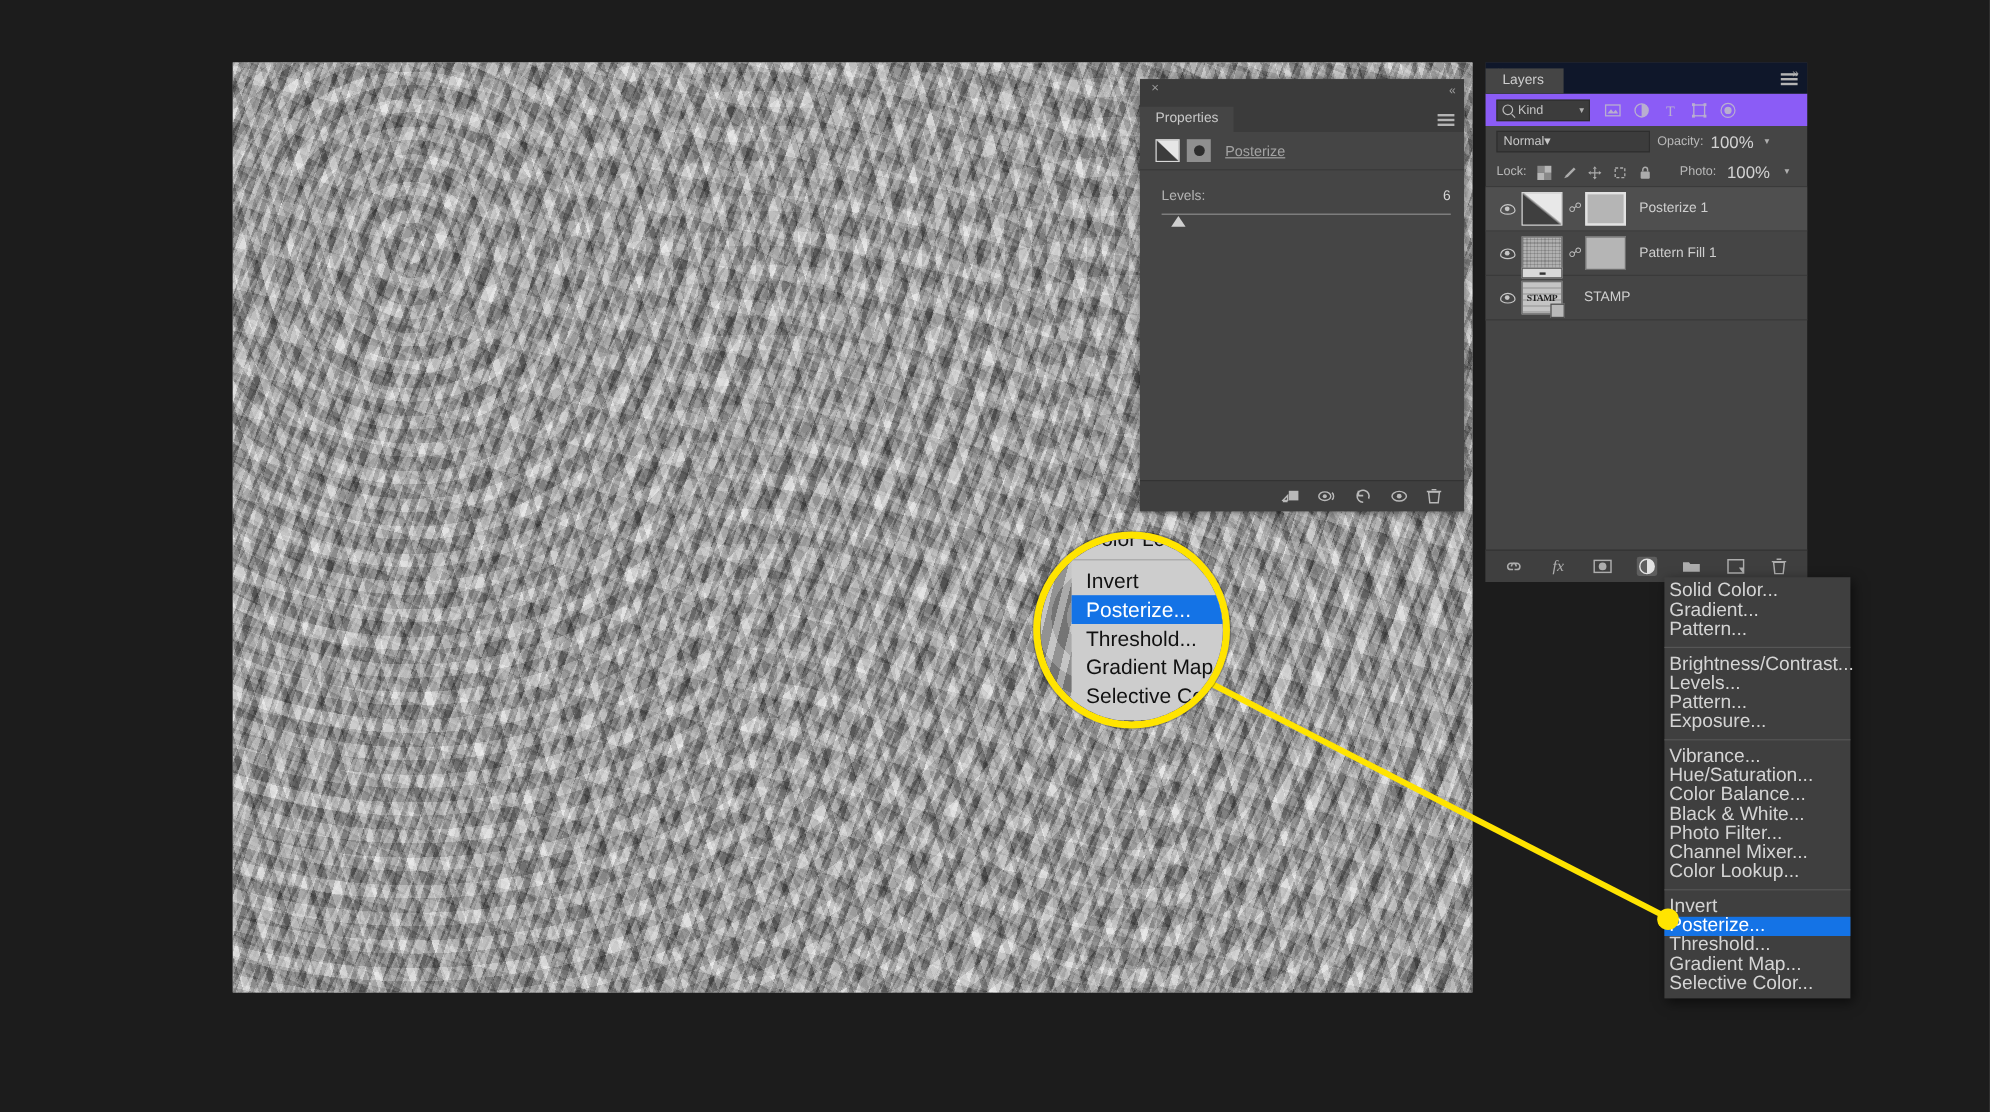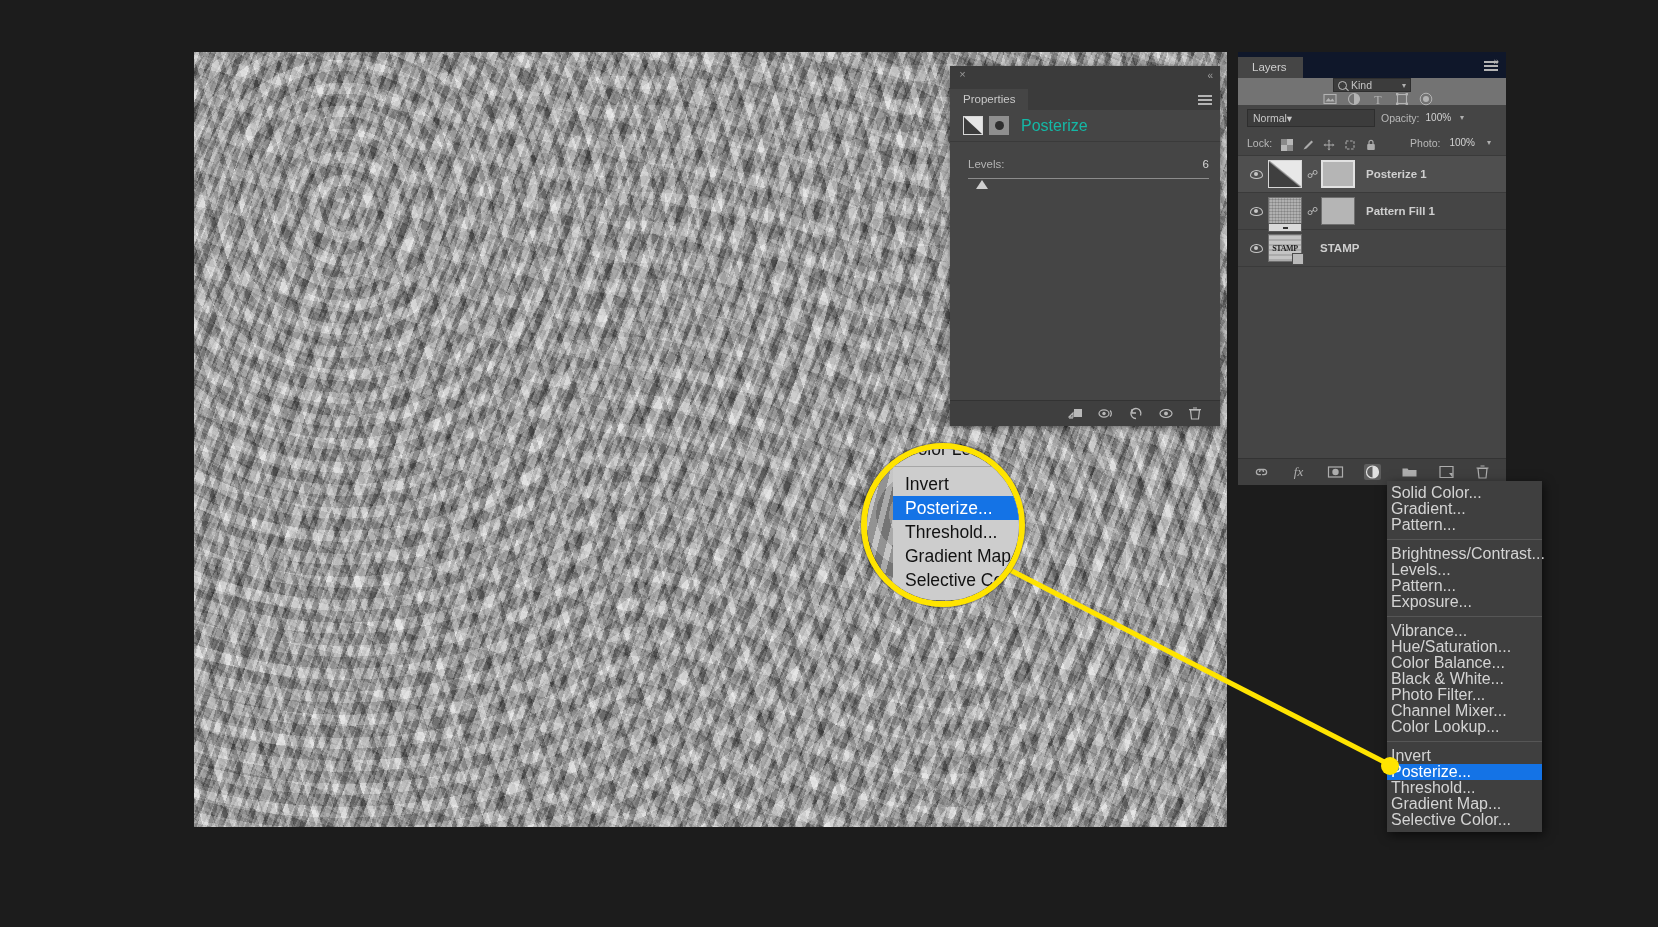--- a/index.html
+++ b/index.html
@@ -98,21 +98,21 @@
     content: ""; position: absolute; inset: 0;
     background: linear-gradient(to top right, #3c3c3c 0 48%, #e6e6e6 52% 100%);
   }
   .mask-icon-box {
     width: 20px; height: 19px; background: #8f8f8f; margin-left: 6px;
     display: flex; align-items: center; justify-content: center;
   }
   .mask-icon-box::after {
     content: ""; width: 9px; height: 9px; border-radius: 50%; background: #2e2e2e;
   }
-  .prop-title { color: #14b8a6; font-size: 16px; margin-left: 12px; }
+  .prop-title { color: #a3a3a3; font-size: 12px; margin-left: 12px; text-decoration: underline; }
 
   .prop-body { padding: 16px 11px 0 18px; position: relative; }
   .levels-row { display: flex; justify-content: space-between; align-items: baseline; }
   .levels-label { color: #b4b4b4; font-size: 11.5px; }
   .levels-value { color: #d6d6d6; font-size: 11.5px; }
   .levels-track {
     margin-top: 8px; height: 1px; background: #8c8c8c; position: relative;
   }
   .levels-thumb {
     position: absolute; left: 8px; top: 2px;
@@ -133,21 +133,21 @@
     left: 1238px; top: 52px; width: 268px; height: 433px;
     background: #454545;
   }
   #layers .lp-tabbar { height: 26px; background: #0f172a; position: relative; }
   #layers .lp-tab {
     position: absolute; left: 0; top: 5px;
     background: #454545; color: #cfcfcf; font-size: 11.5px;
     padding: 5px 16px 5px 14px; line-height: 11px;
   }
   .lp-row { display: flex; align-items: center; height: 26px; padding: 0 9px; }
-  .filter-row { background: #737373; height: 27px; flex-direction: column; }
+  .filter-row { background: #8b5cf6; height: 27px; }
   .kind-select {
     width: 78px; height: 18px; background: #3c3c3c; border: 1px solid #2e2e2e;
     display: flex; align-items: center; color: #c4c4c4; font-size: 10.5px;
     padding: 0 4px; position: relative;
   }
   .kind-select .sel-caret {
     position: absolute; right: 4px; color: #b0b0b0; font-size: 8px;
   }
   .magnifier-glyph {
     width: 9px; height: 9px; border: 1.4px solid #bdbdbd; border-radius: 50%;
@@ -160,21 +160,21 @@
   .kind-icons { display: flex; gap: 10px; margin-left: 12px; align-items: center; }
   .ki { width: 14px; height: 14px; opacity: .78; }
 
   .blend-row { height: 25px; display: flex; align-items: center; gap: 6px; padding: 0 9px; }
   .blend-select {
     width: 128px; height: 18px; background: #3c3c3c; border: 1px solid #2e2e2e;
     color: #c8c8c8; font-size: 10.5px; display: flex; align-items: center;
     padding: 0 5px; position: relative;
   }
   .lbl { color: #b9b9b9; font-size: 10.5px; }
-  .num { color: #d2d2d2; font-size: 10px; }
+  .num { color: #d2d2d2; font-size: 14px; }
   .mini-caret { color: #b0b0b0; font-size: 8px; margin-left: 3px; }
 
   .lock-row { height: 25px; display: flex; align-items: center; gap: 9px; padding: 0 9px; }
   .lock-icon { width: 12px; height: 12px; opacity: .8; }
 
   .layer-list { border-top: 1px solid #3a3a3a; }
   .layer-row {
     display: flex; align-items: center; height: 37px;
     border-bottom: 1px solid #3a3a3a; padding-left: 6px;
     background: #454545;
@@ -225,21 +225,21 @@
   }
   .link-glyph {
     width: 9px; margin: 0 5px; flex: none;
     color: #bdbdbd; font-size: 11px; text-align: center; line-height: 10px;
   }
   .maskthumb {
     width: 34px; height: 28px; background: #b5b5b5; flex: none;
     border: 1px solid #6e6e6e;
   }
   .maskthumb.active { border: 2px solid #e2e2e2; }
-  .layer-name { color: #cfcfcf; font-size: 11.5px; margin-left: 11px; font-weight: bold; }
+  .layer-name { color: #cfcfcf; font-size: 11.5px; margin-left: 11px; }
   .lock-badge { margin-left: auto; margin-right: 11px; opacity: .8; }
 
   .lp-footer {
     position: absolute; left: 0; right: 0; bottom: 0; height: 27px;
     background: #3f3f3f; border-top: 1px solid #333;
     display: flex; align-items: center; justify-content: center; gap: 20px;
   }
   .lpf-icon { width: 17px; height: 16px; opacity: .82; position: relative; }
   .lpf-icon.active { opacity: 1; background: #5e5e5e; border-radius: 2px; }
 

